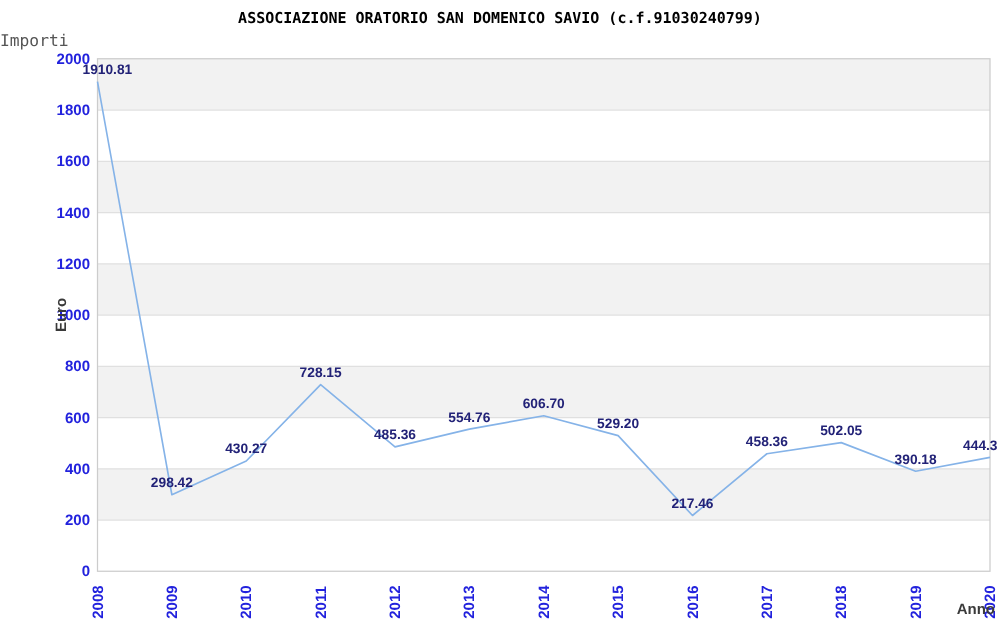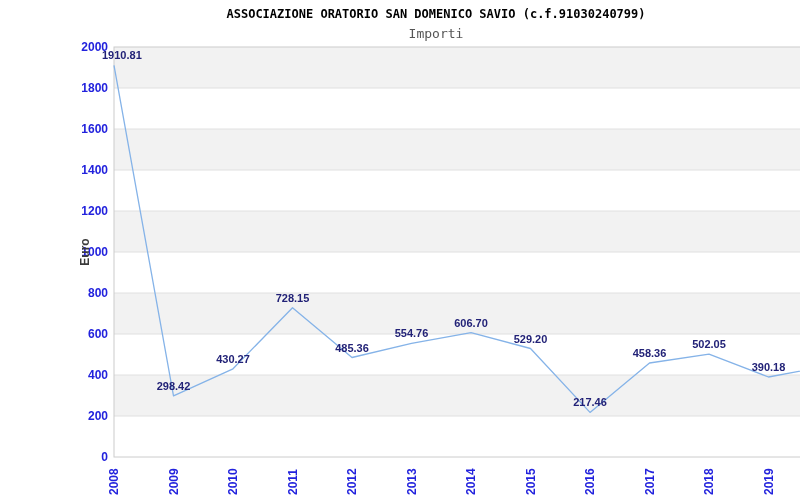--- a/index.html
+++ b/index.html
@@ -6,38 +6,36 @@
     margin: 0; padding: 0;
     width: 800px; height: 500px;
     background: #ffffff;
     font-family: "Liberation Sans", sans-serif;
     overflow: hidden;
   }
   .page {
     position: relative;
     width: 713px; height: 500px;
     background: #ffffff;
-    margin-left: 36px;
   }
   .chart-title {
     position: absolute;
     top: 7px; left: 0;
     width: 800px;
     text-align: center;
     font-family: "DejaVu Sans Mono", monospace;
     font-weight: bold;
     font-size: 12px;
     color: #000000;
     white-space: nowrap;
   }
   .chart-subtitle {
     position: absolute;
     top: 26px; left: 0;
     width: 800px;
-    text-align: center;
     font-family: "DejaVu Sans Mono", monospace;
     font-size: 13px;
     color: #555555;
     white-space: nowrap;
   }
   svg#chart {
     position: absolute;
     top: 0; left: 0;
   }
   svg#chart text {

